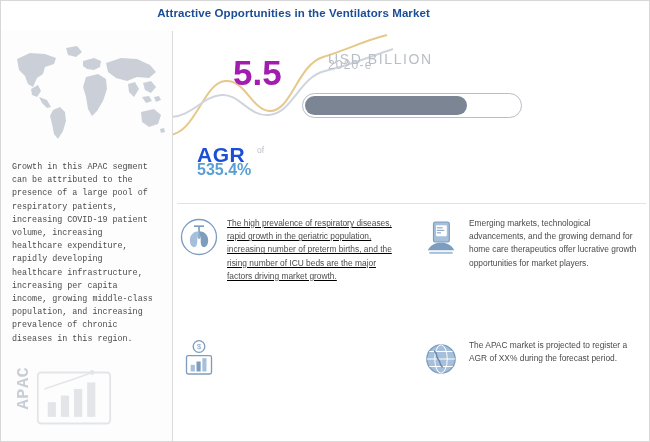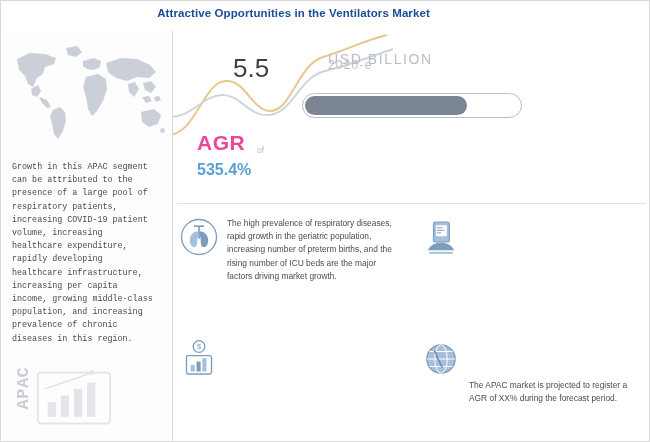--- a/index.html
+++ b/index.html
@@ -89,46 +89,46 @@
     top: 30px;
     width: 477px;
     height: 411px;
   }
 
   
   #stat-number {
     position: absolute;
     left: 60px;
     top: 22px;
-    font-size: 26px;
-    color: #404040;
-    font-weight: normal;
+    font-size: 35px;
+    color: #a21caf;
+    font-weight: bold;
   }
   #usd-billion {
     position: absolute;
     left: 155px;
     top: 20px;
     font-size: 14px;
     color: #b9bec6;
     letter-spacing: 1.6px;
   }
   #year-label {
     position: absolute;
     left: 155px;
     top: 27px;
     font-size: 12px;
     color: #b9bec6;
     letter-spacing: 1.2px;
   }
   #agr-word {
     position: absolute;
     left: 24px;
-    top: 100px;
+    top: 112px;
     font-size: 21px;
-    color: #ec4899;
+    color: #1d4ed8;
     font-weight: bold;
     letter-spacing: 0.5px;
   }
   #agr-of {
     position: absolute;
     left: 84px;
     top: 114px;
     font-size: 8.5px;
     color: #b9bec6;
     text-align: center;
@@ -198,28 +198,28 @@
     width: 40px;
     height: 40px;
     margin-right: 8px;
     opacity: 0.9;
   }
   .card .ctext {
     font-size: 8.4px;
     line-height: 13.2px;
     color: #4b4b4b;
   }
-  #card-1 { left: 6px;   top: 186px; width: 226px; }
+  #card-1 { left: 6px;   top: 186px; width: 226px; text-decoration: underline; }
   #card-2 { left: 248px; top: 186px; width: 226px; }
   #card-3 { left: 6px;   top: 308px; width: 226px; }
   #card-4 { left: 248px; top: 308px; width: 226px; }
   #card-1 .ctext { width: 168px; }
   #card-2 .ctext { width: 168px; }
   #card-3 .ctext { width: 168px; }
-  #card-4 .ctext { width: 168px; margin-top: 40px; }
+  #card-4 .ctext { width: 168px; }
 </style>
 </head>
 <body>
 
 <div id="page">
 
   <div id="title">Attractive Opportunities in the Ventilators Market</div>
 
   <div id="left-panel">
 
@@ -300,20 +300,21 @@
     </div>
 
     <div class="card" id="card-2">
       <svg class="icon" viewBox="0 0 48 48">
         <rect x="15" y="6" width="19" height="24" rx="2.5" fill="#9db9d6" stroke="#6f93b8" stroke-width="1.4"></rect>
         <rect x="18" y="10" width="13" height="13" rx="1" fill="#ffffff"></rect>
         <path d="M19 13 h7 M19 16 h9 M19 19 h5" stroke="#6f93b8" stroke-width="1.2"></path>
         <path d="M8 40 C12 33, 18 31, 24 31 C30 31, 36 33, 40 40 Z" fill="#6f93b8"></path>
         <path d="M10 43 h28" stroke="#9db9d6" stroke-width="2.4"></path>
       </svg>
+      <div class="ctext">Emerging markets, technological advancements, and the growing demand for home care therapeutics offer lucrative growth opportunities for market players.</div>
     </div>
 
     <div class="card" id="card-3">
       <svg class="icon" viewBox="0 0 48 48">
         <circle cx="24" cy="9" r="7" fill="none" stroke="#6f93b8" stroke-width="1.6"></circle>
         <text x="24" y="12.5" font-size="9" fill="#6f93b8" text-anchor="middle" font-family="Liberation Sans, sans-serif">$</text>
         <rect x="9" y="20" width="30" height="22" rx="2" fill="none" stroke="#6f93b8" stroke-width="1.6"></rect>
         <rect x="14" y="31" width="5" height="8" fill="#9db9d6"></rect>
         <rect x="21" y="27" width="5" height="12" fill="#6f93b8"></rect>
         <rect x="28" y="23" width="5" height="16" fill="#9db9d6"></rect>

